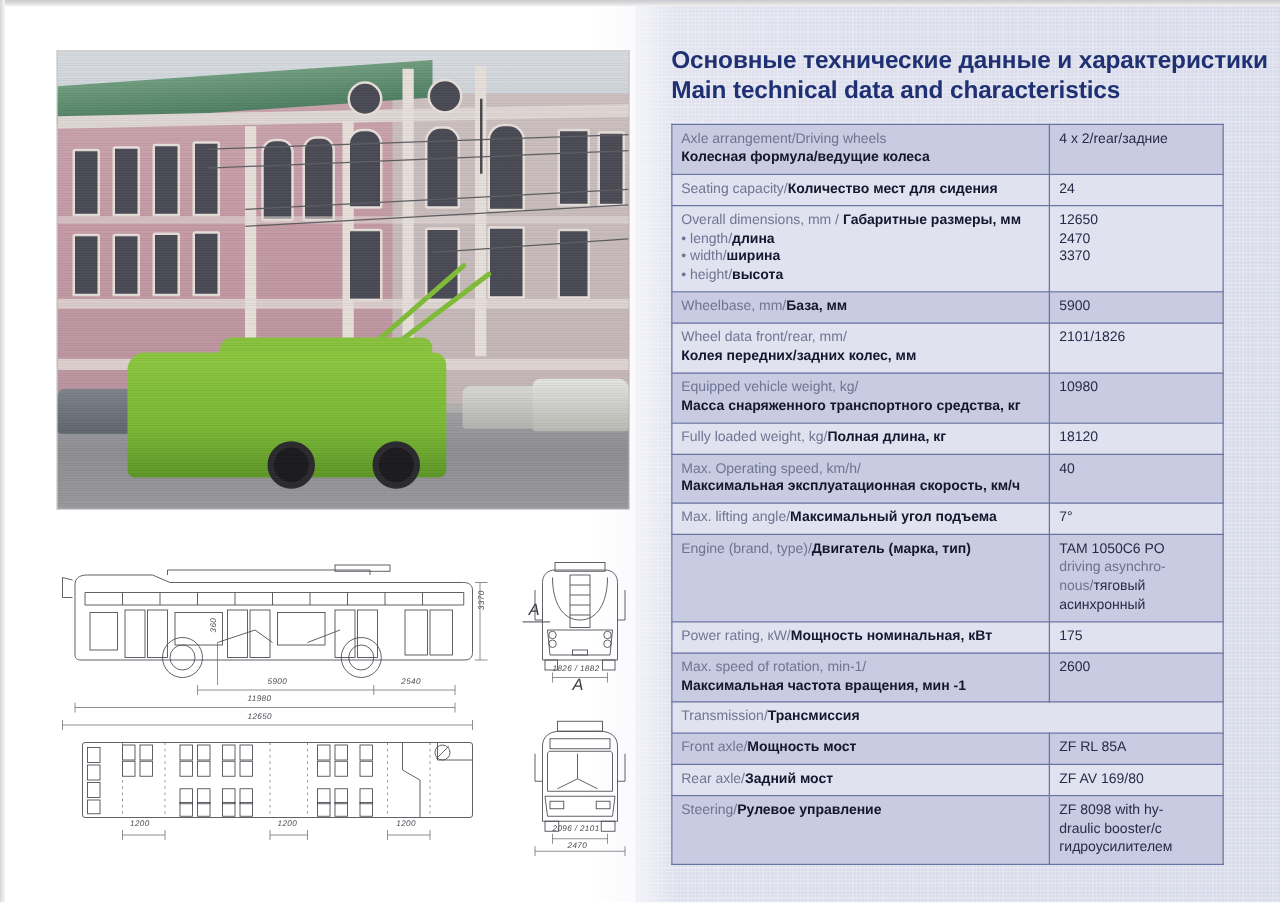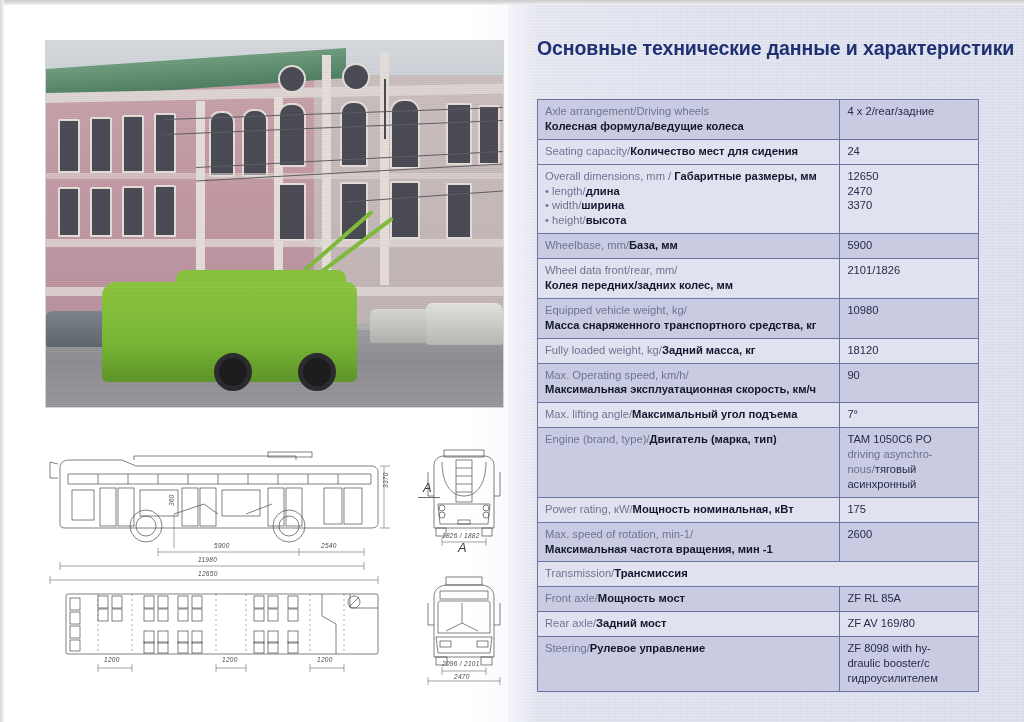--- a/index.html
+++ b/index.html
@@ -376,20 +376,21 @@
       <g stroke="#6a6a72" stroke-width="0.6" fill="none">
         <path d="M26,96 L70,96 M26,92 L26,100 M70,92 L70,100"></path>
         <path d="M12,106 L84,106 M12,102 L12,110 M84,102 L84,110"></path>
       </g>
     </svg>
     <div class="dim-txt" style="left:26px; top:85px;">2096 / 2101</div>
     <div class="dim-txt" style="left:38px; top:98px;">2470</div>
   </div>
 
   <div class="heading" id="title-ru">Основные технические данные и характеристики</div>
+  <div class="heading" id="title-en">Main technical data and characteristics</div>
 
   <table id="spec-table">
     <tbody id="spec-body">
         <tr class="shade">
           <td class="label"><span class="en">Axle arrangement/Driving wheels</span><br><span class="ru">Колесная формула/ведущие колеса</span></td>
           <td class="value"><span>4 x 2/rear/задние</span></td>
         </tr>
         <tr class="plain">
           <td class="label"><span class="en">Seating capacity/</span><span class="ru">Количество мест для сидения</span></td>
           <td class="value"><span>24</span></td>
@@ -404,26 +405,26 @@
         </tr>
         <tr class="plain">
           <td class="label"><span class="en">Wheel data front/rear, mm/</span><br><span class="ru">Колея передних/задних колес, мм</span></td>
           <td class="value"><span>2101/1826</span></td>
         </tr>
         <tr class="shade">
           <td class="label"><span class="en">Equipped vehicle weight, kg/</span><br><span class="ru">Масса снаряженного транспортного средства, кг</span></td>
           <td class="value"><span>10980</span></td>
         </tr>
         <tr class="plain">
-          <td class="label"><span class="en">Fully loaded weight, kg/</span><span class="ru">Задний масса, кг</span></td>
+          <td class="label"><span class="en">Fully loaded weight, kg/</span><span class="ru">Полная длина, кг</span></td>
           <td class="value"><span>18120</span></td>
         </tr>
         <tr class="shade">
           <td class="label"><span class="en">Max. Operating speed, km/h/</span><br><span class="ru">Максимальная эксплуатационная скорость, км/ч</span></td>
-          <td class="value"><span>90</span></td>
+          <td class="value"><span>40</span></td>
         </tr>
         <tr class="plain">
           <td class="label"><span class="en">Max. lifting angle/</span><span class="ru">Максимальный угол подъема</span></td>
           <td class="value"><span>7°</span></td>
         </tr>
         <tr class="shade">
           <td class="label"><span class="en">Engine (brand, type)/</span><span class="ru">Двигатель (марка, тип)</span></td>
           <td class="value"><span>TAM 1050C6 PO</span><br><span class="valmuted">driving asynchro-</span><br><span class="valmuted">nous/</span><span>тяговый</span><br><span>асинхронный</span></td>
         </tr>
         <tr class="plain">

